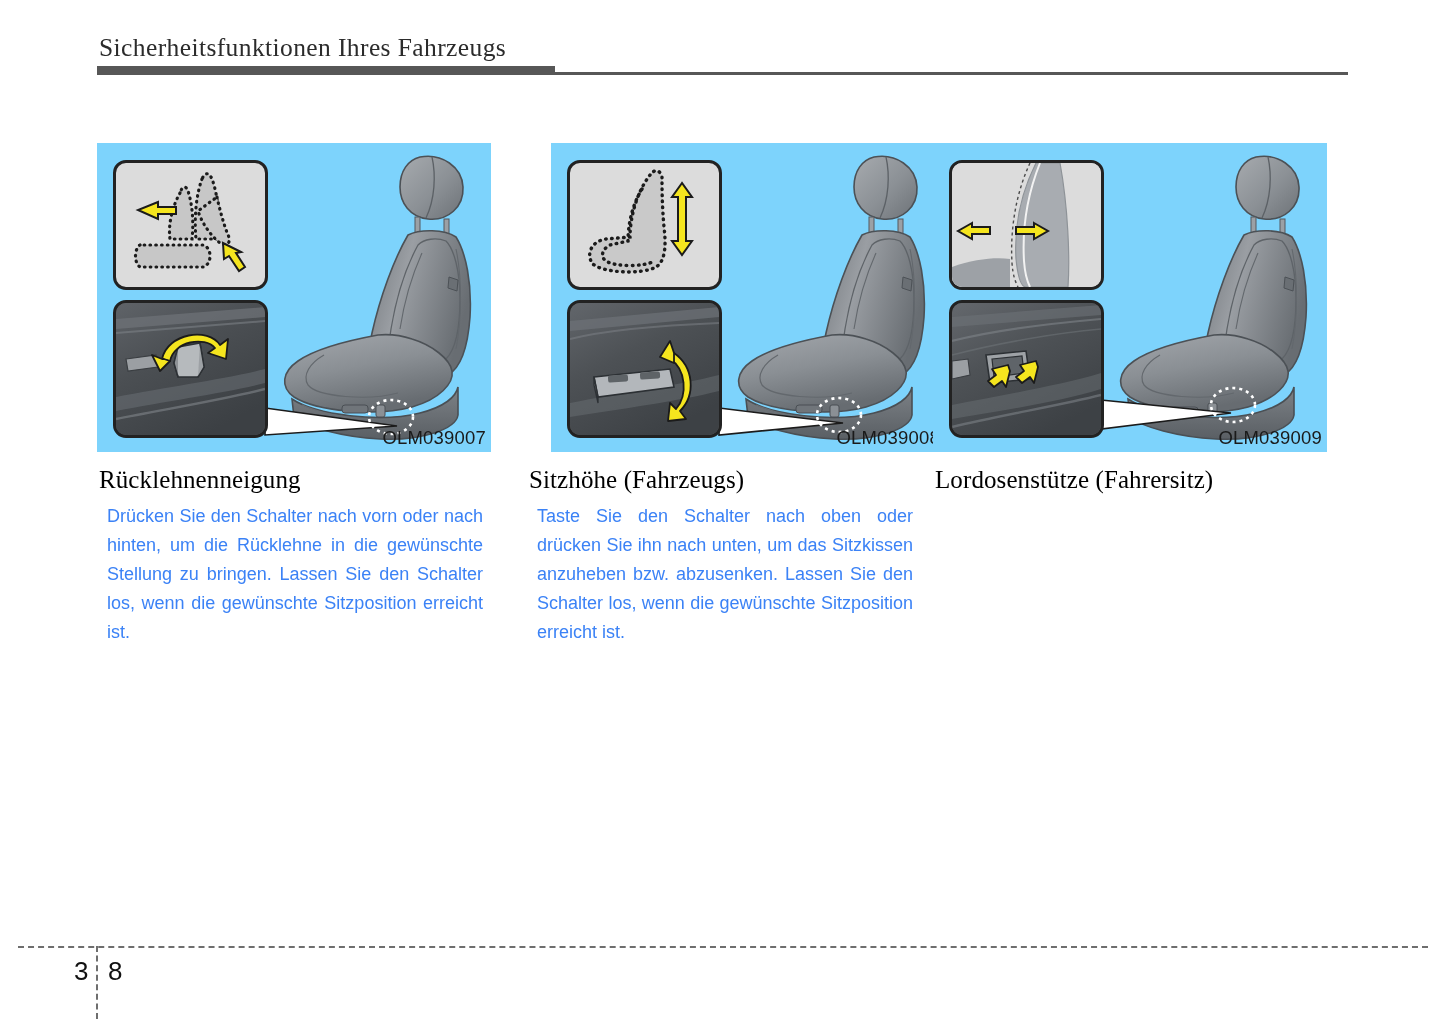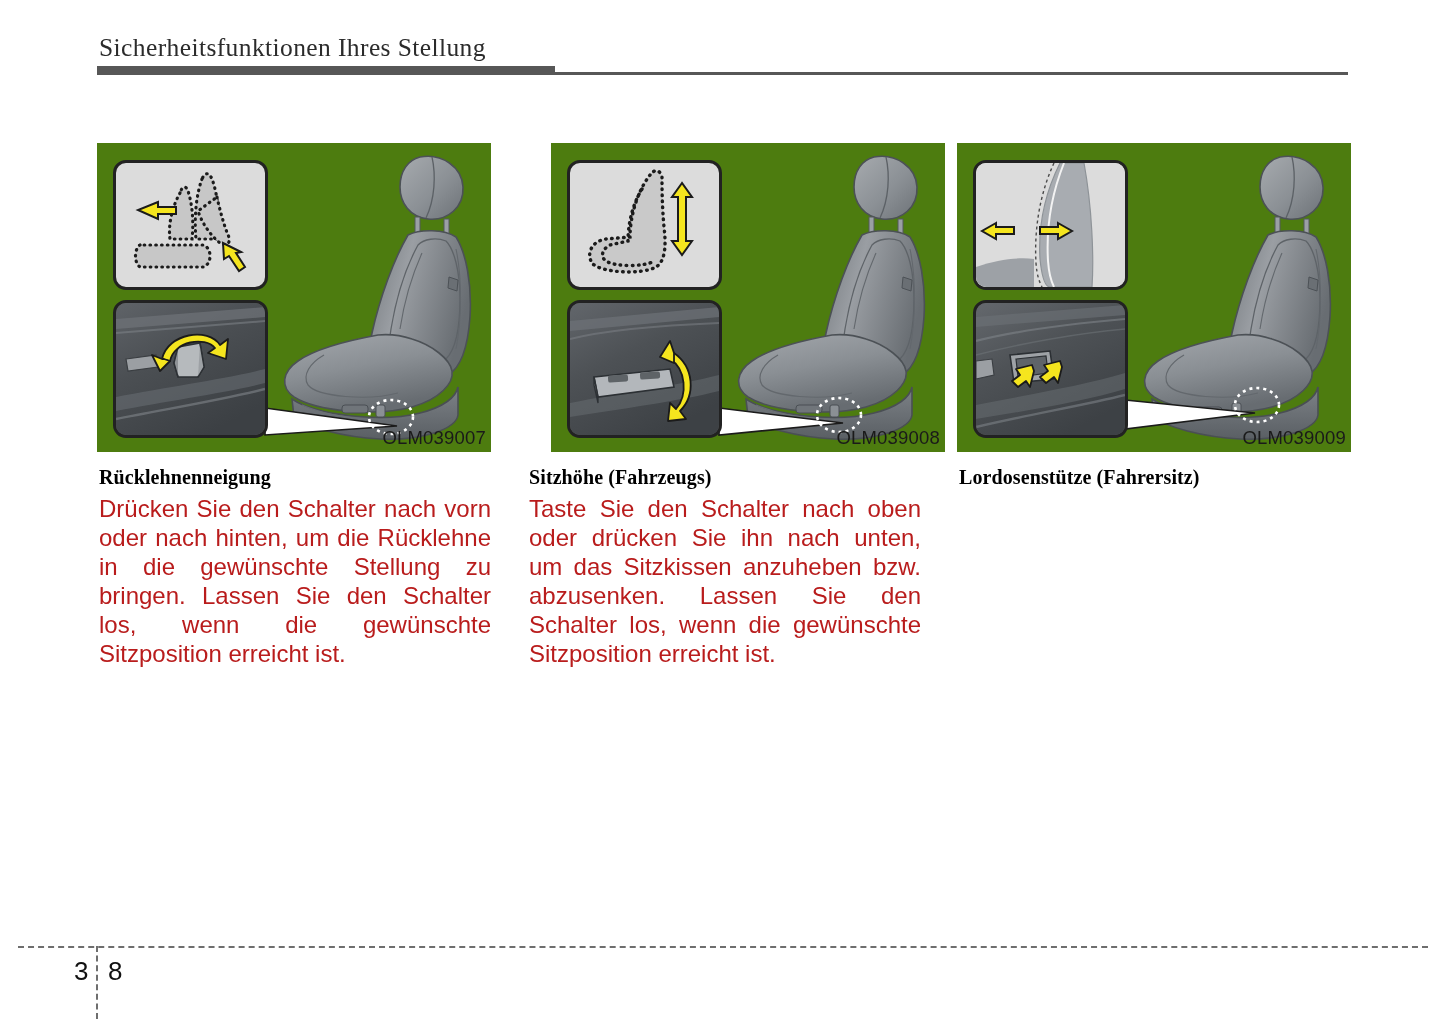--- a/index.html
+++ b/index.html
@@ -57,28 +57,28 @@
     top: 143px;
     width: 1253px;
   }
   .col {
     position: absolute;
     top: 0;
     width: 394px;
   }
   .col-1 { left: 0px; }
   .col-2 { left: 430px; padding-left: 24px; }
-  .col-3 { left: 860px; }
+  .col-3 { left: 836px; }
 
   
   .figure {
     position: relative;
     width: 394px;
     height: 309px;
-    background: #4d7c0f;
+    background: #7dd3fc;
     overflow: hidden;
   }
   .figure-caption {
     position: absolute;
     right: 5px;
     bottom: 3px;
     font-size: 18.5px;
     color: #1a1a1a;
     letter-spacing: 0.2px;
   }
@@ -121,32 +121,32 @@
 
   
   .text-block {
     position: absolute;
     top: 323px;
     left: 2px;
     width: 392px;
   }
   .sub-head {
     font-family: "Liberation Serif", serif;
-    font-weight: bold;
-    font-size: 20px;
+    font-weight: normal;
+    font-size: 25px;
     color: #000;
     margin: 0 0 5px 0;
     letter-spacing: 0.1px;
   }
   .body-copy {
     font-family: "Liberation Sans", sans-serif;
-    font-size: 24px;
+    font-size: 18px;
     line-height: 29px;
-    color: #b91c1c;
-    margin: 0;
+    color: #3b82f6;
+    margin: 8px;
     text-align: justify;
     text-justify: inter-word;
   }
   .body-copy.no-justify { text-align: left; }
 
   
   .footer {
     position: absolute;
     left: 0;
     top: 930px;
@@ -183,21 +183,21 @@
     top: 26px;
     font-size: 26px;
     color: #111;
     font-family: "Liberation Sans", sans-serif;
   }
 </style>
 </head>
 <body>
 
 <div class="page-header">
-  <div class="title">Sicherheitsfunktionen Ihres Stellung</div>
+  <div class="title">Sicherheitsfunktionen Ihres Fahrzeugs</div>
   <div class="header-rule-thick"></div>
   <div class="header-rule-thin"></div>
 </div>
 
 <div class="columns">
 
   <div class="col col-1">
 
     <div class="figure">
 

